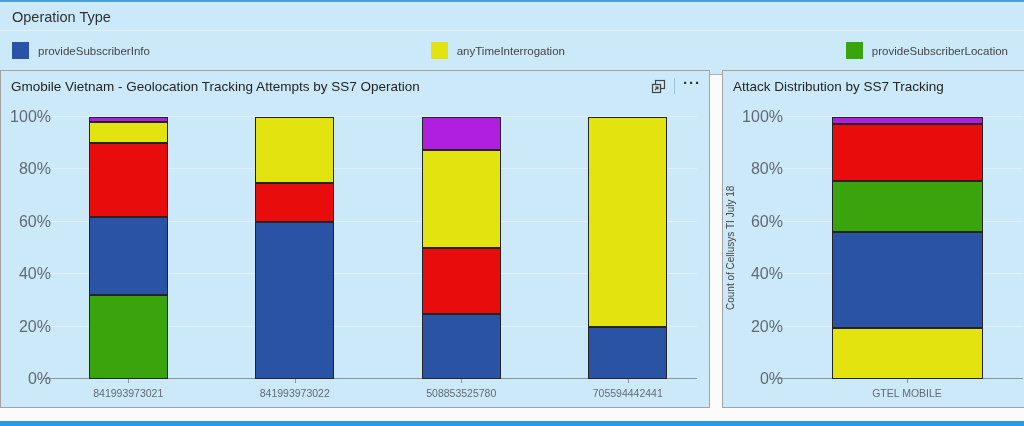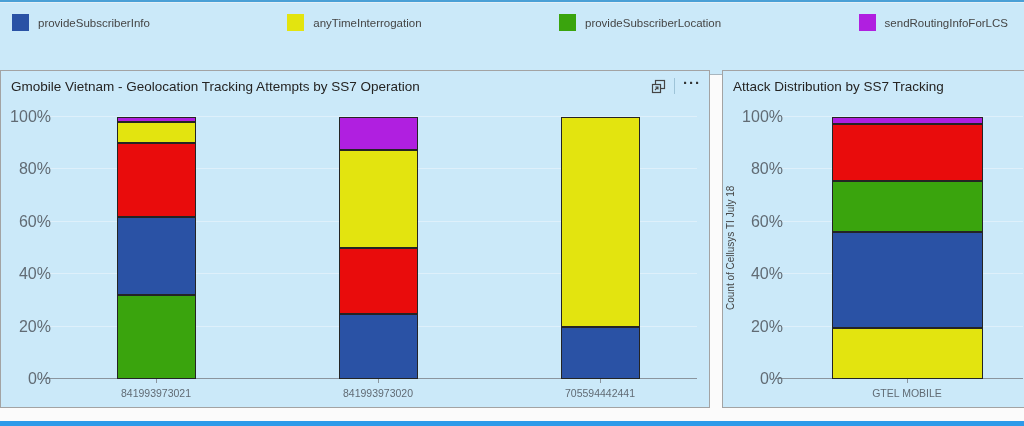--- a/index.html
+++ b/index.html
@@ -67,37 +67,34 @@
   }
 
   .bottom-strip { position:absolute; left:0; bottom:0; width:1024px; height:5px; background:#2d9ae9; }
 </style>
 </head>
 <body>
 
 <div>
 
   <section class="legend-panel">
+    <div class="legend-title">Operation Type</div>
     <div class="legend-divider"></div>
     <div class="legend-items">
         <span class="legend-item">
           <span class="swatch" style="background: rgb(42, 82, 165);"></span>
           <span class="legend-label">provideSubscriberInfo</span>
         </span>
         <span class="legend-item">
           <span class="swatch" style="background: rgb(227, 228, 15);"></span>
           <span class="legend-label">anyTimeInterrogation</span>
         </span>
         <span class="legend-item">
           <span class="swatch" style="background: rgb(58, 164, 13);"></span>
           <span class="legend-label">provideSubscriberLocation</span>
-        </span>
-        <span class="legend-item">
-          <span class="swatch" style="background: rgb(176, 31, 224);"></span>
-          <span class="legend-label">sendRoutingInfoForLCS</span>
         </span>
       </div>
   </section>
 
   <section class="panel left">
     <div class="panel-header">
       <span class="panel-title">Gmobile Vietnam - Geolocation Tracking Attempts by SS7 Operation</span>
       <span class="panel-actions">
         <span class="icon-btn">
           <svg width="15" height="15" viewBox="0 0 15 15">
@@ -130,27 +127,36 @@
               <div class="seg" title="provideSubscriberInfo" style="height: 30%; background: rgb(42, 82, 165);"></div>
               <div class="seg" title="sendRoutingInfo" style="height: 28%; background: rgb(233, 12, 12);"></div>
               <div class="seg" title="anyTimeInterrogation" style="height: 8%; background: rgb(227, 228, 15);"></div>
               <div class="seg" title="sendRoutingInfoForLCS" style="height: 2%; background: rgb(176, 31, 224);"></div>
             </div>
             <span class="xtick"></span>
             <span class="xlabel">841993973021</span>
           </div>
           <div class="bar-col">
             <div class="bar">
+              <div class="seg" title="provideSubscriberInfo" style="height: 60%; background: rgb(42, 82, 165);"></div>
+              <div class="seg" title="sendRoutingInfo" style="height: 15%; background: rgb(233, 12, 12);"></div>
+              <div class="seg" title="anyTimeInterrogation" style="height: 25%; background: rgb(227, 228, 15);"></div>
+            </div>
+            <span class="xtick"></span>
+            <span class="xlabel">841993973022</span>
+          </div>
+          <div class="bar-col">
+            <div class="bar">
               <div class="seg" title="provideSubscriberInfo" style="height: 25%; background: rgb(42, 82, 165);"></div>
               <div class="seg" title="sendRoutingInfo" style="height: 25%; background: rgb(233, 12, 12);"></div>
               <div class="seg" title="anyTimeInterrogation" style="height: 37.5%; background: rgb(227, 228, 15);"></div>
               <div class="seg" title="sendRoutingInfoForLCS" style="height: 12.5%; background: rgb(176, 31, 224);"></div>
             </div>
             <span class="xtick"></span>
-            <span class="xlabel">841993973020</span>
+            <span class="xlabel">508853525780</span>
           </div>
           <div class="bar-col">
             <div class="bar">
               <div class="seg" title="provideSubscriberInfo" style="height: 20%; background: rgb(42, 82, 165);"></div>
               <div class="seg" title="anyTimeInterrogation" style="height: 80%; background: rgb(227, 228, 15);"></div>
             </div>
             <span class="xtick"></span>
             <span class="xlabel">705594442441</span>
           </div>
         </div>

